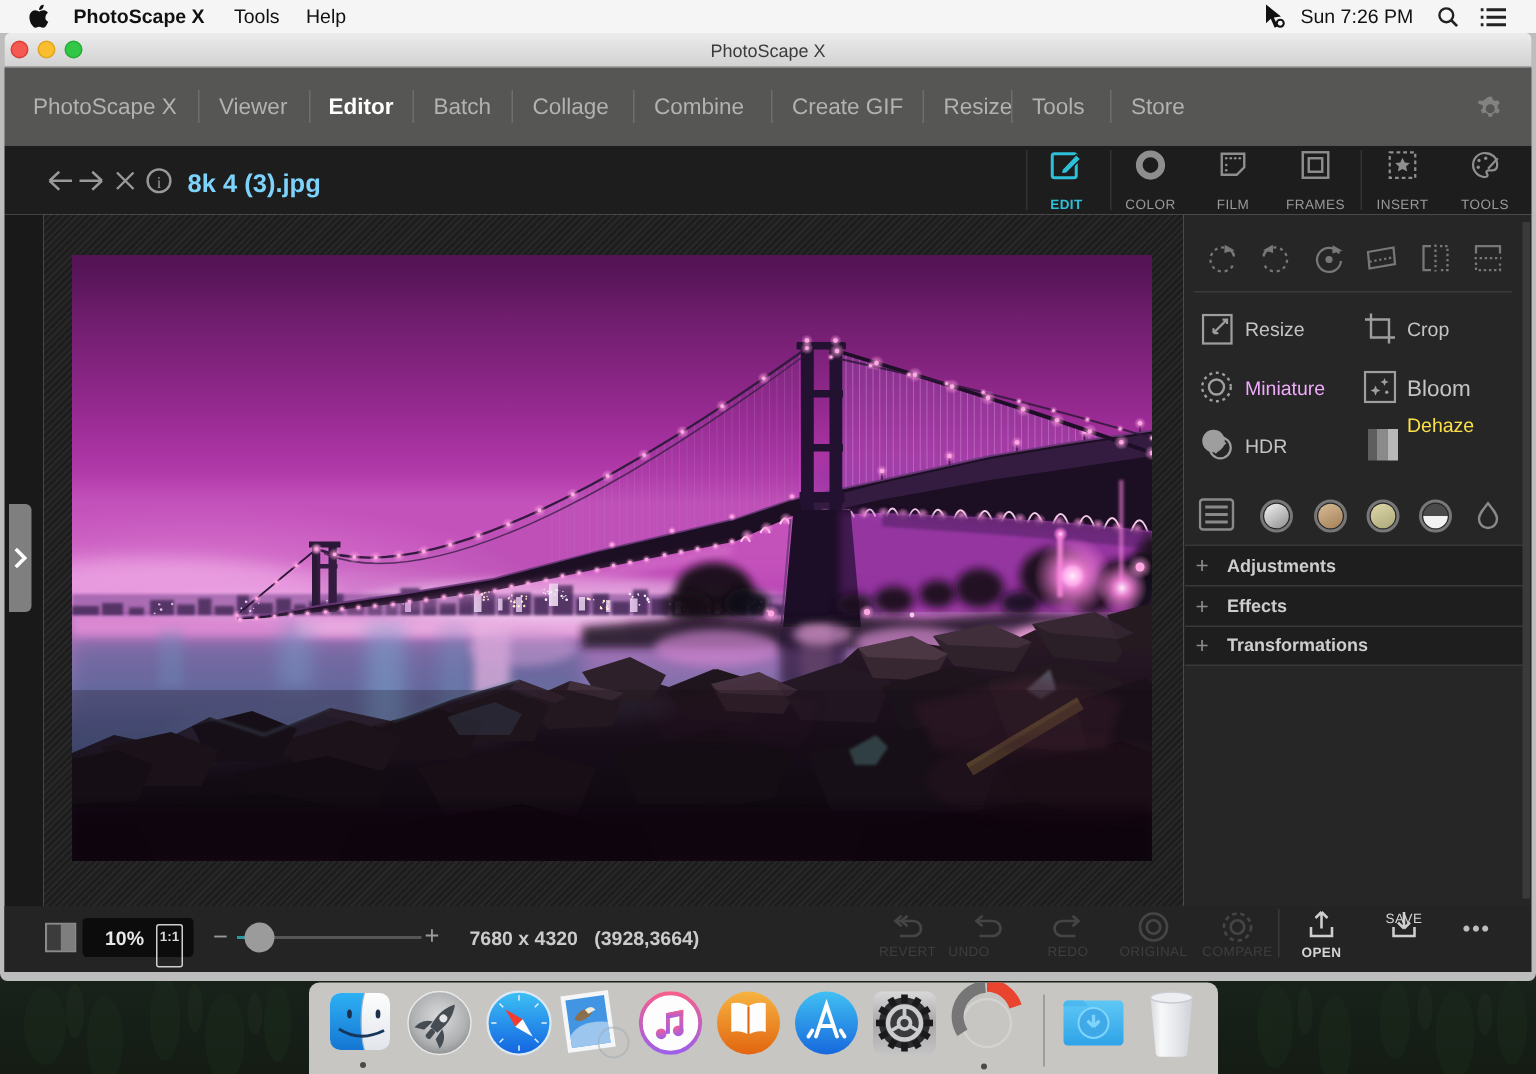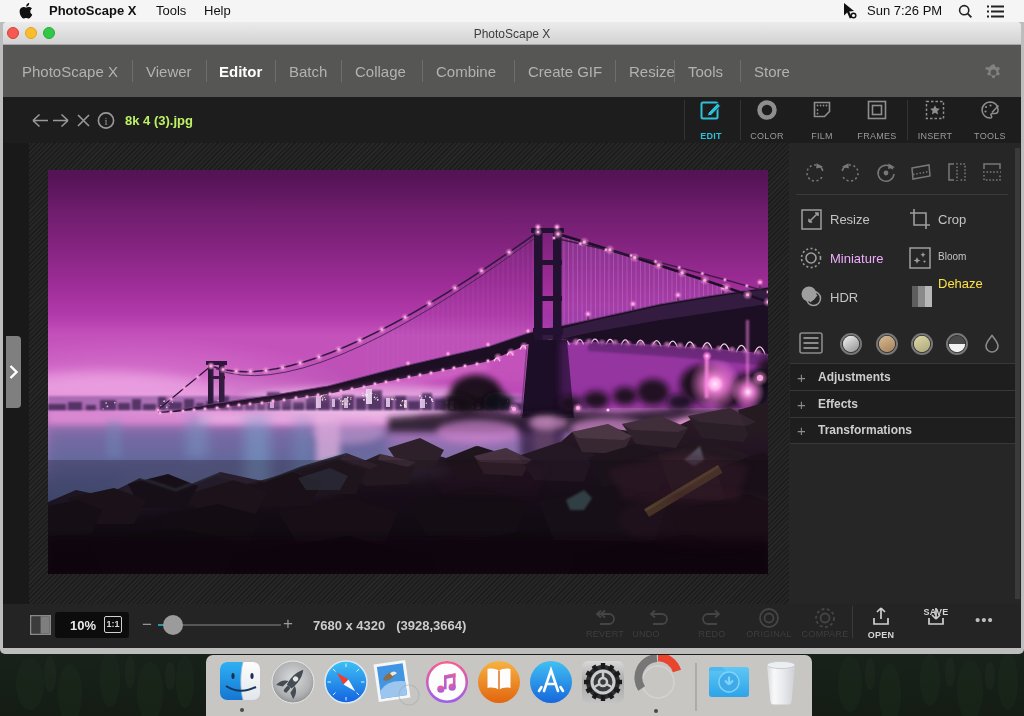--- a/index.html
+++ b/index.html
@@ -107,21 +107,21 @@
 
   <svg class="abs" style="left:30px;top:110px" width="170" height="22" viewBox="0 0 170 22">
     <g stroke="#999" stroke-width="1.6" fill="none">
       <path d="M18 10.5 H3 M3 10.5 l6.5 -6 M3 10.5 l6.5 6"></path>
       <path d="M23 10.5 H38 M38 10.5 l-6.5 -6 M38 10.5 l-6.5 6"></path>
       <path d="M48 5 l11 11 M59 5 l-11 11"></path>
       <circle cx="76" cy="10.5" r="7.6"></circle>
     </g>
     <text x="76" y="15" fill="#999" font-size="11" text-anchor="middle" font-family="Liberation Serif">i</text>
   </svg>
-  <div class="abs" style="left:125px;top:113px;font-size:13px;color:#bef264;font-weight:bold;">8k 4 (3).jpg</div>
+  <div class="abs" style="left:125px;top:113px;font-size:17px;color:#7dd3fc;font-weight:bold;">8k 4 (3).jpg</div>
 
   <div class="abs" style="left:684px;top:100px;width:1px;height:40px;background:#333;"></div>
   <div class="abs" style="left:740px;top:100px;width:1px;height:40px;background:#333;"></div>
   <div class="abs" style="left:907px;top:100px;width:1px;height:40px;background:#333;"></div>
 
   <svg class="abs" style="left:700px;top:99px" width="22" height="22" viewBox="0 0 22 22">
     <rect x="1.5" y="3.5" width="16" height="16" rx="1.5" fill="none" stroke="#2ec0d8" stroke-width="2"></rect>
     <path d="M8 14 L17.5 4 L20.5 7 L11 16.5 L7.5 17 Z" fill="#2ec0d8" stroke="#1d1d1d" stroke-width="1"></path>
   </svg>
   <div class="lbl" style="left:695px;top:131px;width:32px;color:#2ec0d8;font-weight:bold;">EDIT</div>
@@ -900,21 +900,21 @@
   <div class="abs" style="left:830px;top:251px;font-size:13px;color:#f0abfc;">Miniature</div>
   <svg class="abs" style="left:909px;top:247px" width="22" height="22" viewBox="0 0 22 22">
     <rect x="1" y="1" width="20" height="20" fill="none" stroke="#9e9e9e" stroke-width="1.5"></rect>
     <path d="M7,11 l2.2,2.2 M9.2,13.2 l-2.2,2.2 M7,15.4" stroke="none"></path>
     <g fill="#9e9e9e">
       <path d="M8,10 l1,2.4 2.4,1 -2.4,1 -1,2.4 -1-2.4 -2.4-1 2.4-1 z"></path>
       <path d="M14,5 l0.8,1.9 1.9,0.8 -1.9,0.8 -0.8,1.9 -0.8-1.9 -1.9-0.8 1.9-0.8 z"></path>
       <circle cx="15.5" cy="14.5" r="1.1"></circle>
     </g>
   </svg>
-  <div class="abs" style="left:938px;top:251px;font-size:10px;color:#c4c4c4;">Bloom</div>
+  <div class="abs" style="left:938px;top:251px;font-size:15px;color:#c4c4c4;">Bloom</div>
 
   <svg class="abs" style="left:800px;top:285px" width="23" height="23" viewBox="0 0 23 23">
     <circle cx="9" cy="9" r="7.5" fill="#9e9e9e"></circle>
     <circle cx="13.5" cy="13.5" r="7" fill="none" stroke="#9e9e9e" stroke-width="1.5"></circle>
     <line x1="10" y1="17" x2="17" y2="10" stroke="#9e9e9e" stroke-width="1.5"></line>
   </svg>
   <div class="abs" style="left:830px;top:290px;font-size:13px;color:#c4c4c4;">HDR</div>
   <svg class="abs" style="left:911px;top:285px" width="22" height="23" viewBox="0 0 22 23">
     <rect x="1" y="1" width="6" height="21" fill="#5e5e5e"></rect>
     <rect x="7" y="1" width="7" height="21" fill="#8a8a8a"></rect>
@@ -970,21 +970,21 @@
   <div id="scrollbar" class="abs"></div>
   <div id="bottombar" class="abs"></div>
 
   <svg class="abs" style="left:30px;top:615px" width="21" height="20" viewBox="0 0 21 20">
     <rect x="0.8" y="0.8" width="19.4" height="18.4" fill="none" stroke="#8a8a8a" stroke-width="1.6"></rect>
     <rect x="1.5" y="1.5" width="9" height="17" fill="#3c3c3c"></rect>
     <rect x="10.5" y="1.5" width="9" height="17" fill="#7e7e7e"></rect>
   </svg>
   <div class="abs" style="left:55px;top:612px;width:74px;height:26px;background:#0c0c0c;border-radius:3px;"></div>
   <div class="abs" style="left:70px;top:618px;font-size:13px;font-weight:bold;color:#e8e8e8;">10%</div>
-  <div class="abs" style="left:104px;top:616px;width:18px;height:17px;border:1.5px solid #d0d0d0;border-radius:2px;color:#d8d8d8;font-size:9px;font-weight:bold;text-align:center;line-height:14px;letter-spacing:0;">1:1</div>
+  <div class="abs" style="left:104px;top:616px;width:18px;height:29px;border:1.5px solid #d0d0d0;border-radius:2px;color:#d8d8d8;font-size:9px;font-weight:bold;text-align:center;line-height:14px;letter-spacing:0;">1:1</div>
   <div class="abs" style="left:142px;top:615px;font-size:17px;color:#9a9a9a;">−</div>
   <div class="abs" style="left:158px;top:624px;width:123px;height:2px;background:#565656;"></div>
   <div class="abs" style="left:158px;top:624px;width:8px;height:2px;background:#2b9aa0;"></div>
   <div class="abs" style="left:163px;top:615px;width:20px;height:20px;border-radius:50%;background:#9b9b9b;"></div>
   <div class="abs" style="left:283px;top:614px;font-size:17px;color:#9a9a9a;">+</div>
   <div class="abs" style="left:313px;top:618px;font-size:13px;font-weight:bold;color:#cbcbcb;">7680 x 4320&nbsp;&nbsp;&nbsp;(3928,3664)</div>
 
   <svg class="abs" style="left:592px;top:608px" width="26" height="20" viewBox="0 0 26 20">
     <g stroke="#454545" stroke-width="1.8" fill="none">
       <path d="M8,16 h9 a5 5 0 0 0 0-10 h-11"></path>
@@ -1024,21 +1024,21 @@
       <path d="M3,12 v6 h14 v-6"></path>
     </g>
   </svg>
   <div class="lbl" style="left:863px;top:630px;width:36px;color:#d6d6d6;font-weight:bold;">OPEN</div>
   <svg class="abs" style="left:926px;top:606px" width="20" height="22" viewBox="0 0 20 22">
     <g stroke="#cfcfcf" stroke-width="1.7" fill="none">
       <path d="M10,2 V13 M10,13 L6,9 M10,13 L14,9"></path>
       <path d="M3,12 v6 h14 v-6"></path>
     </g>
   </svg>
-  <div class="lbl" style="left:918px;top:607px;width:36px;color:#d6d6d6;font-weight:bold;">SAVE</div>
+  <div class="lbl" style="left:918px;top:607px;width:36px;color:#d6d6d6;font-weight:normal;">SAVE</div>
   <div class="abs" style="left:975px;top:611px;font-size:15px;color:#bdbdbd;letter-spacing:1px;">•••</div>
 
 <div id="deskstrip" class="abs"></div>
 <svg class="abs" style="left:0;top:654px" width="1024" height="62" viewBox="0 0 1024 62">
   <defs>
     <linearGradient id="wp" x1="0" y1="0" x2="0" y2="1">
       <stop offset="0" stop-color="#18221a"></stop>
         <stop offset="1" stop-color="#141c14"></stop>
     </linearGradient>
   </defs>

